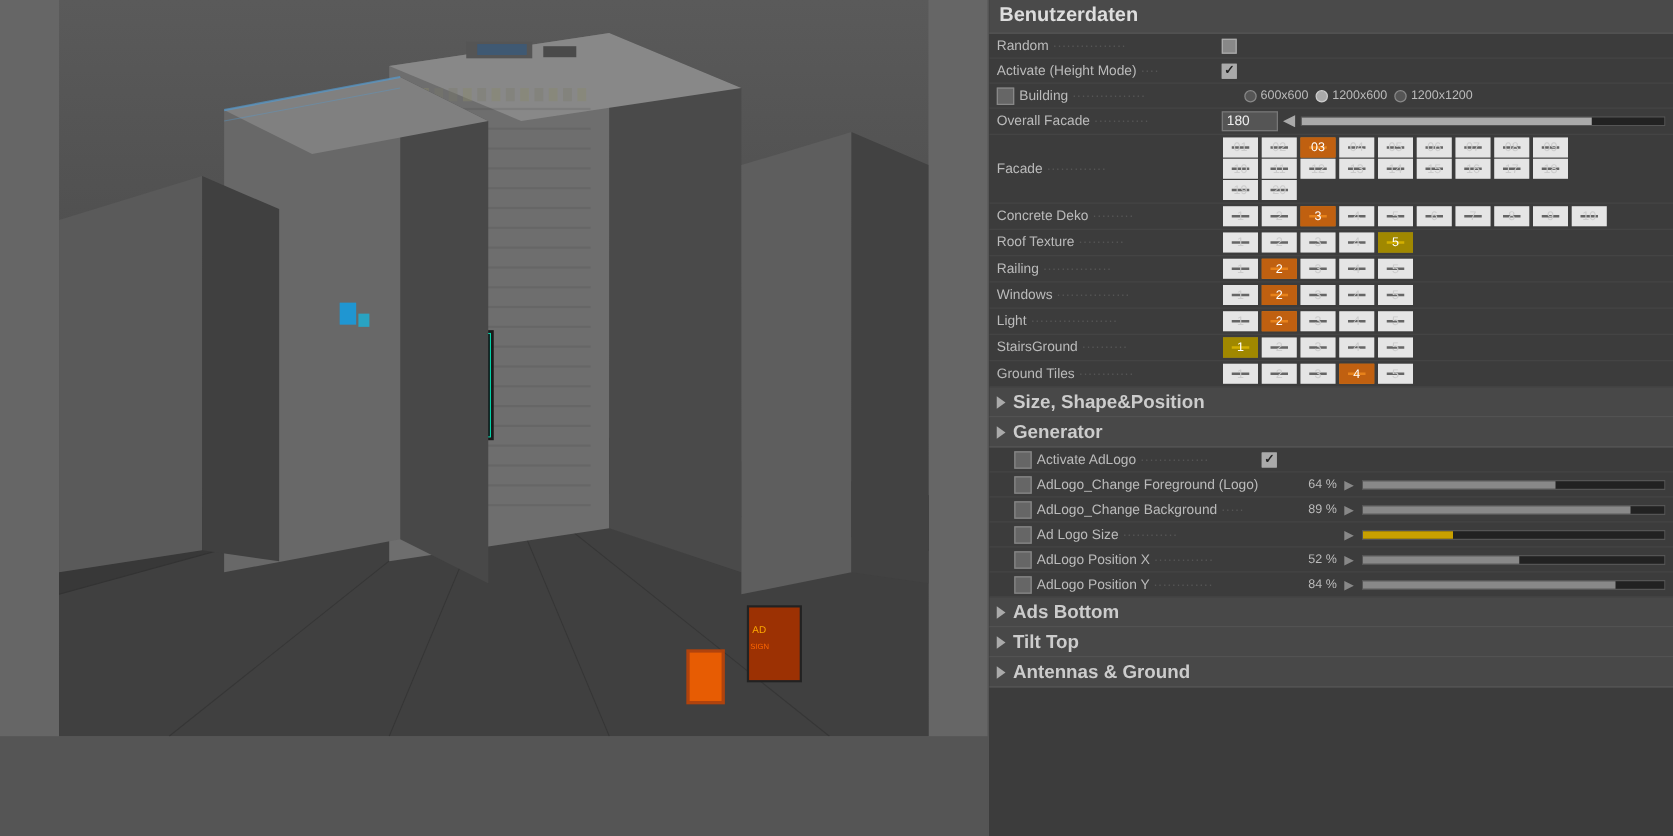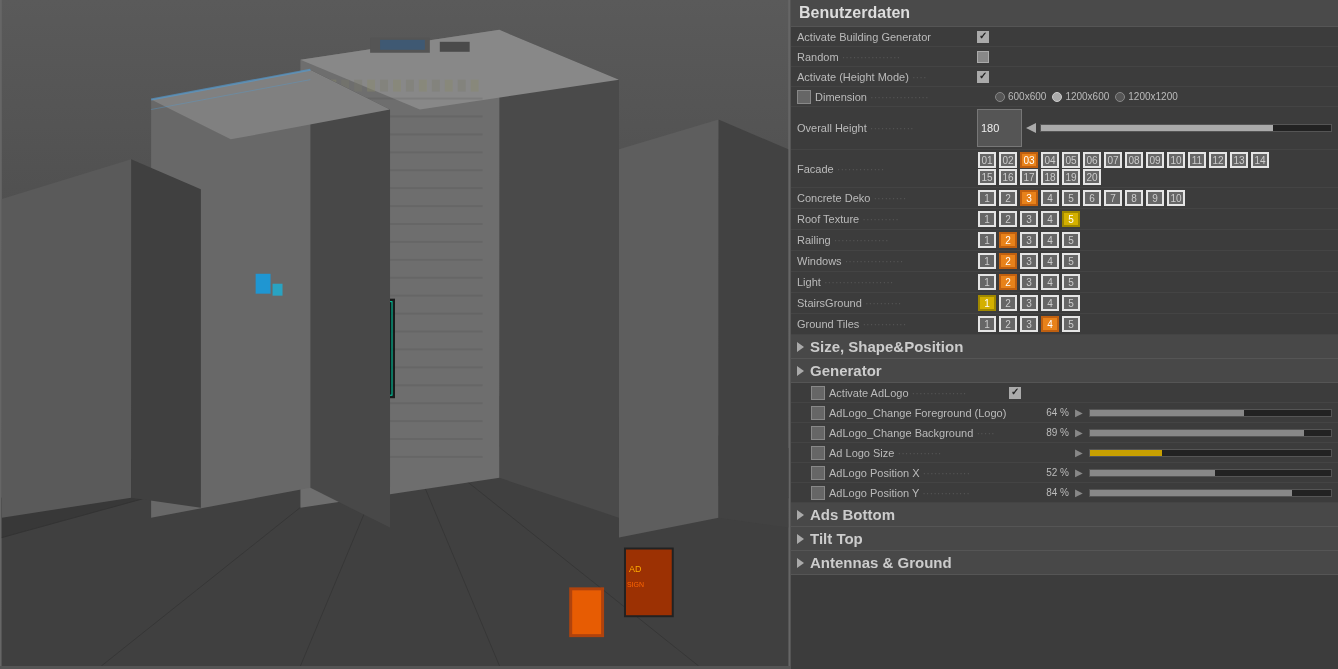--- a/index.html
+++ b/index.html
@@ -9,21 +9,21 @@
       overflow: hidden;
       display: flex;
       font-family: Arial, sans-serif;
       font-size: 11px;
       background: #555;
     }
 
     
     #viewport {
       width: 790px;
-      height: 666px;
+      height: 589px;
       background: #666;
       position: relative;
       overflow: hidden;
       flex-shrink: 0;
     }
 
     
     #panel {
       width: 548px;
       height: 669px;
@@ -79,28 +79,28 @@
 
     .checkbox.checked {
       background: #aaa;
     }
 
     
     .num-btn {
       display: inline-flex;
       align-items: center;
       justify-content: center;
-      width: 18px;
+      width: 28px;
       height: 16px;
       background: #666;
       color: #ccc;
       font-size: 10px;
       margin: 0 1px;
       cursor: pointer;
-      border: 2px solid #e5e5e5;
+      border: 7px solid #e5e5e5;
     }
 
     .num-btn.active-orange {
       background: #e8821a;
       color: #fff;
       border-color: #c06010;
     }
 
     .num-btn.active-yellow {
       background: #d4b000;
@@ -169,21 +169,21 @@
       left: 0;
       top: 0;
     }
 
     
     .height-input {
       background: #555;
       border: 1px solid #777;
       color: #eee;
       font-size: 11px;
-      padding: 12px 3px;
+      padding: 1px 3px;
       width: 45px;
     }
 
     
     .section-row {
       display: flex;
       align-items: center;
       padding: 3px 6px;
       background: #484848;
       border-bottom: 1px solid #555;
@@ -362,66 +362,62 @@
   </svg>
 </div>
 
 <div id="panel">
   <div class="panel-header">
     <span>Benutzerdaten</span>
   </div>
 
   <div class="panel-content">
 
-    <div class="panel-row">
-      <span class="row-label">Activate Building Generator</span>
-      <span class="checkbox checked"></span>
-    </div>
 
     <div class="panel-row">
       <span class="row-label">
         <span>Random</span>
         <span style="color:#555"> ················</span>
       </span>
       <span class="checkbox"></span>
     </div>
 
     <div class="panel-row">
       <span class="row-label">
         <span>Activate (Height Mode)</span>
         <span style="color:#555"> ····</span>
       </span>
       <span class="checkbox checked"></span>
     </div>
 
     <div class="panel-row">
       <span style="width:14px;height:14px;background:#666;border:1px solid #888;display:inline-block;margin-right:4px;flex-shrink:0;"></span>
       <span class="row-label">
-        <span>Dimension</span>
+        <span>Building</span>
         <span style="color:#555"> ················</span>
       </span>
       <div class="radio-group">
         <label class="radio-option">
           <span class="radio-circle"></span>
           <span>600x600</span>
         </label>
         <label class="radio-option">
           <span class="radio-circle active"></span>
           <span>1200x600</span>
         </label>
         <label class="radio-option">
           <span class="radio-circle"></span>
           <span>1200x1200</span>
         </label>
       </div>
     </div>
 
     <div class="panel-row">
       <span class="row-label">
-        <span>Overall Height</span>
+        <span>Overall Facade</span>
         <span style="color:#555"> ············</span>
       </span>
       <input class="height-input" type="text" value="180" style="">
       <span style="margin-left:4px;width:10px;height:10px;background:#aaa;display:inline-block;clip-path:polygon(0 50%,100% 0,100% 100%);"></span>
       <div style="flex:1;height:8px;background:#222;border:1px solid #555;margin-left:4px;position:relative;">
         <div style="width:80%;height:100%;background:#aaa;"></div>
       </div>
     </div>
 
     <div class="panel-row">

